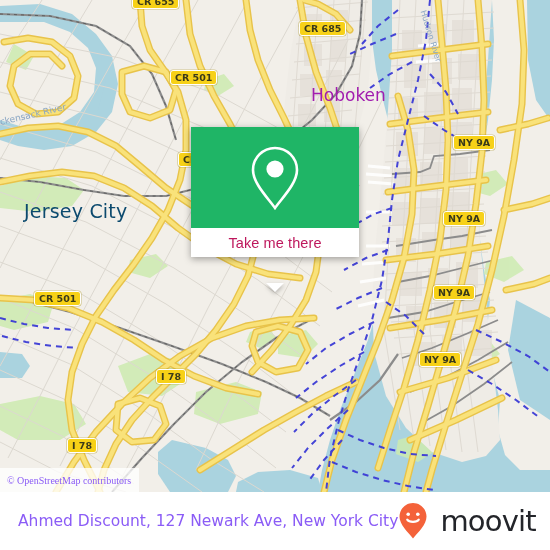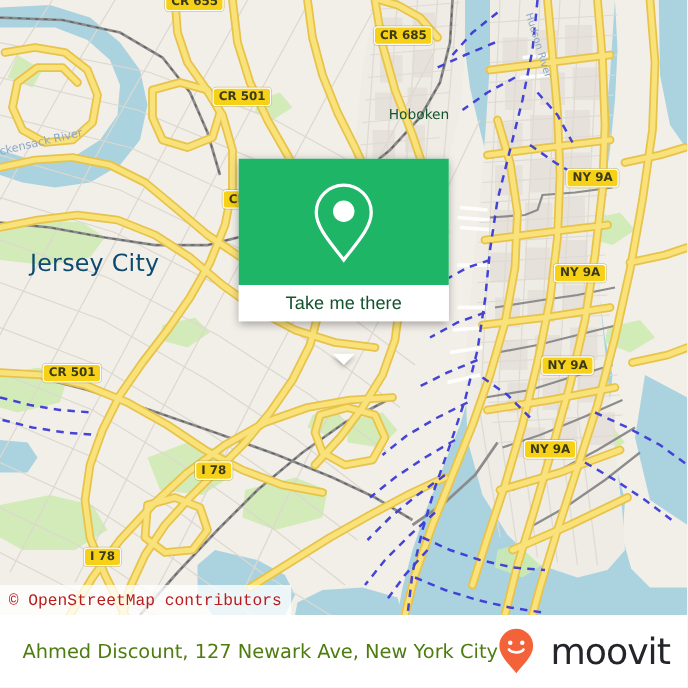--- a/index.html
+++ b/index.html
@@ -12,51 +12,51 @@
 
   
   .map{position:absolute;left:0;top:0;width:550px;height:492px;overflow:hidden;background:#f2efe9;}
   .maplayer{position:absolute;left:0;top:0;width:550px;height:492px;}
   svg.maplayer{display:block;}
 
   
   .mlabel{position:absolute;color:#6b6b6b;white-space:nowrap;pointer-events:none;
           font-family:"DejaVu Sans","Liberation Sans",sans-serif;}
   .city-major{font-size:19px;color:#0c4a6e;letter-spacing:.2px;}
-  .city-minor{font-size:11px;color:#14532d;}
+  .city-minor{font-size:17px;color:#a21caf;}
   .water-label{font-size:9px;color:#8aa6c4;font-style:normal;}
 
   
   .shield{position:absolute;background:#f7d117;border:1.3px solid #ffffff;
           border-radius:3px;color:#3a3a1a;font-weight:bold;font-size:9.5px;
           padding:1.5px 4px 2px 4px;white-space:nowrap;line-height:1;
           box-shadow:0 0 0 .6px rgba(160,140,20,.45);
           font-family:"DejaVu Sans","Liberation Sans",sans-serif;}
 
   
   .popup{position:absolute;left:191px;top:127px;width:168px;
          box-shadow:0 2px 7px rgba(0,0,0,.35);background:#fff;}
   .popup-top{height:101px;background:#1fb566;display:flex;align-items:center;justify-content:center;}
   .popup-bottom{height:29px;background:#fff;display:flex;align-items:center;justify-content:center;}
-  .popup-bottom span{font-size:14.5px;color:#14532d;letter-spacing:.1px;}
+  .popup-bottom span{font-size:14.5px;color:#be185d;letter-spacing:.1px;}
   .popup-tail{position:absolute;left:50%;top:156px;margin-left:-9px;width:0;height:0;
               border-left:9px solid transparent;border-right:9px solid transparent;
               border-top:9px solid #ffffff;filter:drop-shadow(0 2px 2px rgba(0,0,0,.25));}
 
   
   .attrib{position:absolute;left:0;top:468px;height:24px;
           background:rgba(255,255,255,.78);display:flex;align-items:center;
           padding:0 8px 0 7px;}
-  .attrib span{font-size:13px;color:#b91c1c;font-family:Liberation Mono, monospace;}
+  .attrib span{font-size:10px;color:#8b5cf6;font-family:Liberation Serif, serif;}
 
   
   .footer{position:absolute;left:0;top:492px;width:550px;height:58px;background:#fff;
           display:flex;align-items:center;justify-content:space-between;
           padding:0 18px 0 18px;box-sizing:border-box;}
-  .footer-addr{font-size:15.5px;color:#4d7c0f;white-space:nowrap;
+  .footer-addr{font-size:15.5px;color:#8b5cf6;white-space:nowrap;
                font-family:"DejaVu Sans","Liberation Sans",sans-serif;}
   .brand{display:flex;align-items:center;gap:12px;}
   .brand-word{font-size:29px;color:#23252a;letter-spacing:-.8px;line-height:1;
               font-family:"DejaVu Sans","Liberation Sans",sans-serif;}
 </style>
 </head>
 <body>
 
 <div id="screen">
 

